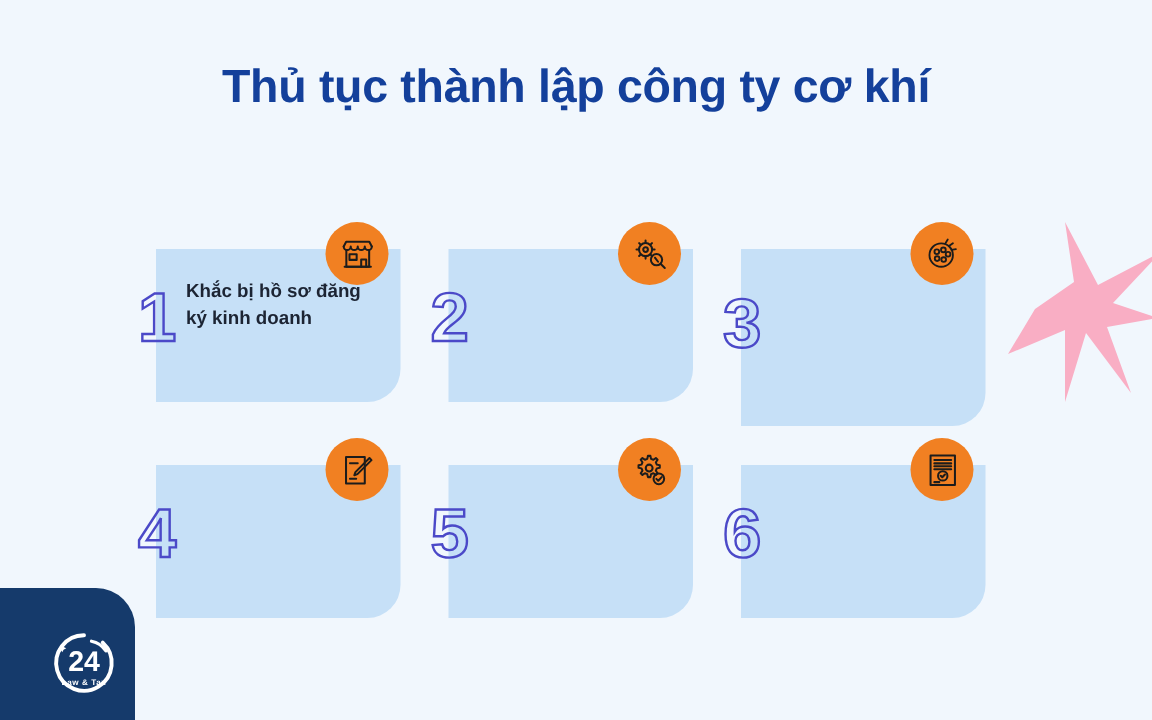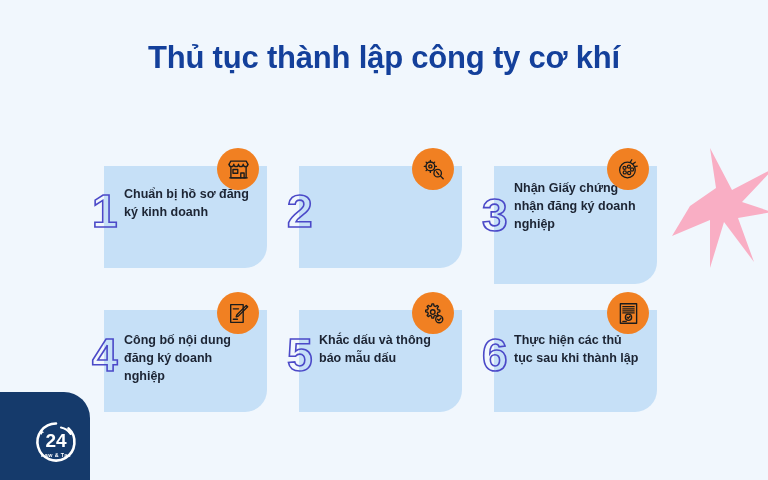--- a/index.html
+++ b/index.html
@@ -165,21 +165,21 @@
     <svg viewBox="0 0 130 130" width="130" height="130" aria-hidden="true">
       <polygon points="42,66 68,48 62,8 84,50 126,28 94,62 124,72 90,78 106,122 76,82 62,128 62,80 24,96" fill="#f9aec4"></polygon>
     </svg>
   </div>
 
   <div class="grid">
 
     <div class="step r1" id="step-1">
       <div class="card"></div>
       <div class="num">1</div>
-      <div class="label">Chuẩn bị hồ sơ đăng ký kinh doanh</div>
+      <div class="label">Khắc bị hồ sơ đăng ký kinh doanh</div>
       <div class="badge">
         <span>
           <svg viewBox="0 0 24 24" fill="none" stroke="#1c1c1c" stroke-width="1.3" stroke-linecap="round" stroke-linejoin="round" aria-hidden="true">
             <path d="M3 7l1.6-3h14.8L21 7"></path>
             <path d="M3 7c0 1.3 1 2.3 2.2 2.3S7.5 8.3 7.5 7c0 1.3 1 2.3 2.25 2.3S12 8.3 12 7c0 1.3 1 2.3 2.25 2.3S16.5 8.3 16.5 7c0 1.3 1 2.3 2.25 2.3S21 8.3 21 7"></path>
             <path d="M4.7 9.6V20h14.6V9.6"></path>
             <rect x="6.7" y="12" width="4.6" height="3.6"></rect>
             <path d="M14.2 20v-4.6h3.2V20"></path>
             <path d="M3.6 20h16.8"></path>
           </svg>
@@ -200,72 +200,68 @@
             <path d="M18.6 18.1L21.3 20.8"></path>
             <path d="M15 14.2l2 2.6"></path>
           </svg>
         </span>
       </div>
     </div>
 
     <div class="step r1" id="step-3">
       <div class="card"></div>
       <div class="num">3</div>
-      <div class="label">Nhận Giấy chứng nhận đăng ký doanh nghiệp</div>
       <div class="badge">
         <span>
           <svg viewBox="0 0 24 24" fill="none" stroke="#1c1c1c" stroke-width="1.2" stroke-linecap="round" stroke-linejoin="round" aria-hidden="true">
             <circle cx="11" cy="12.5" r="7.5"></circle>
             <circle cx="8.2" cy="10.4" r="1.5"></circle>
             <circle cx="12.4" cy="9.2" r="1.5"></circle>
             <circle cx="15.4" cy="12" r="1.5"></circle>
             <circle cx="8.4" cy="14.8" r="1.5"></circle>
             <circle cx="12.6" cy="15.4" r="1.5"></circle>
             <path d="M13.6 5.2l1.6-2.6M16.2 6.6l2.3-1.6M17.6 9.2l2.8-0.5"></path>
           </svg>
         </span>
       </div>
     </div>
 
     <div class="step r2" id="step-4">
       <div class="card"></div>
       <div class="num">4</div>
-      <div class="label">Công bố nội dung đăng ký doanh nghiệp</div>
       <div class="badge">
         <span>
           <svg viewBox="0 0 24 24" fill="none" stroke="#1c1c1c" stroke-width="1.3" stroke-linecap="round" stroke-linejoin="round" aria-hidden="true">
             <path d="M4.5 3.5h12v17h-12z"></path>
             <path d="M7 7.5h5"></path>
             <path d="M19.5 4.2l1.3 1.3-9 9-2 0.7 0.7-2z"></path>
             <path d="M7 17.5h4"></path>
           </svg>
         </span>
       </div>
     </div>
 
     <div class="step r2" id="step-5">
       <div class="card"></div>
       <div class="num">5</div>
-      <div class="label">Khắc dấu và thông báo mẫu dấu</div>
       <div class="badge">
         <span>
           <svg viewBox="0 0 24 24" fill="none" stroke="#1c1c1c" stroke-width="1.3" stroke-linecap="round" stroke-linejoin="round" aria-hidden="true">
             <path d="M10.5 2.8l1.6 0 .4 1.9 1.5.6 1.6-1.1 1.1 1.1-1.1 1.6.6 1.5 1.9.4 0 1.6-1.9.4-.6 1.5 1.1 1.6-1.1 1.1-1.6-1.1-1.5.6-.4 1.9-1.6 0-.4-1.9-1.5-.6-1.6 1.1-1.1-1.1 1.1-1.6-.6-1.5-1.9-.4 0-1.6 1.9-.4.6-1.5-1.1-1.6 1.1-1.1 1.6 1.1 1.5-.6z"></path>
             <circle cx="11.3" cy="10.6" r="2.2"></circle>
             <circle cx="17.5" cy="17.5" r="3.4"></circle>
             <path d="M15.9 17.5l1.2 1.2 2.2-2.3"></path>
           </svg>
         </span>
       </div>
     </div>
 
     <div class="step r2" id="step-6">
       <div class="card"></div>
       <div class="num">6</div>
-      <div class="label">Thực hiện các thủ tục sau khi thành lập</div>
       <div class="badge">
         <span>
           <svg viewBox="0 0 24 24" fill="none" stroke="#1c1c1c" stroke-width="1.3" stroke-linecap="round" stroke-linejoin="round" aria-hidden="true">
             <rect x="4.2" y="2.6" width="15.6" height="18.8"></rect>
             <path d="M6.6 5.4h10.8"></path>
             <path d="M6.6 7.6h10.8M6.6 9.5h10.8M6.6 11.4h10.8"></path>
             <circle cx="12" cy="15.6" r="3"></circle>
             <path d="M10.7 15.5l1 1 1.7-1.8"></path>
             <path d="M6.6 19.6h3.2"></path>
           </svg>

